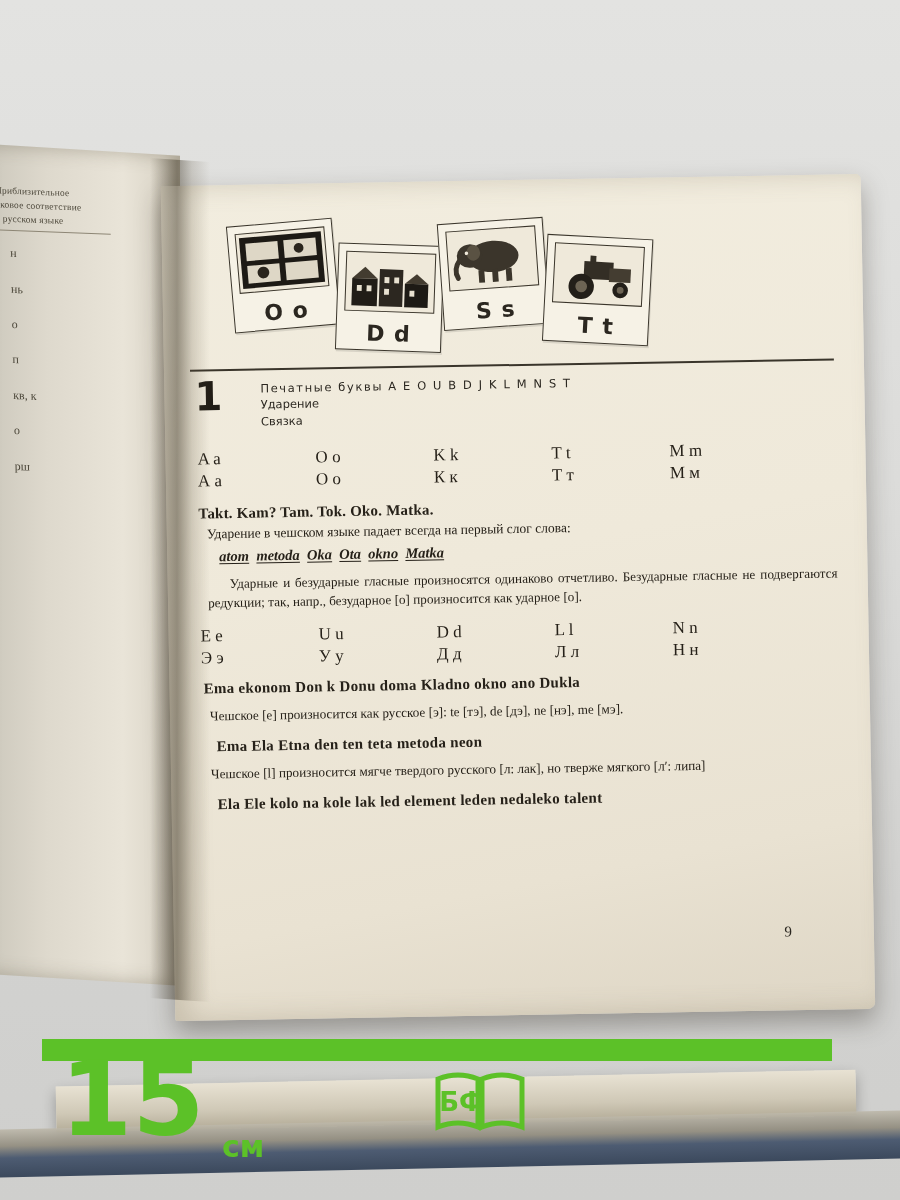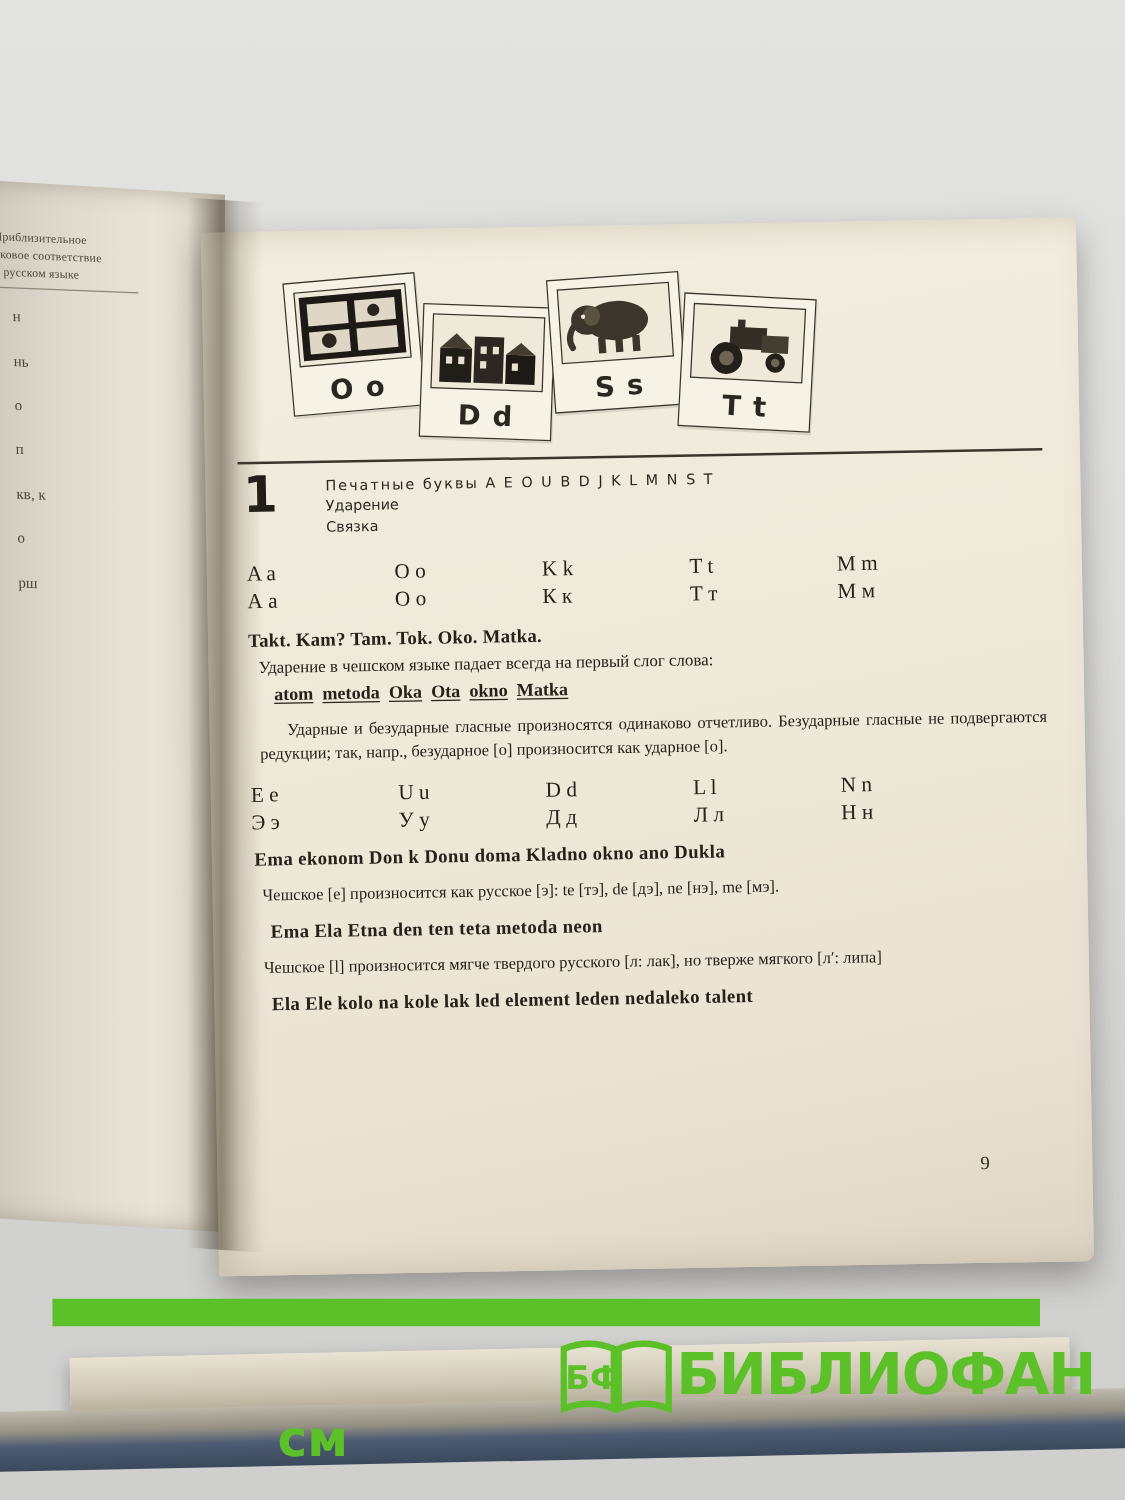--- a/index.html
+++ b/index.html
@@ -131,21 +131,21 @@
 
   .words{
     font-weight:700;font-size:15px;margin:14px 0 2px 6px;letter-spacing:.2px;
   }
   .note{
     font-size:13.5px;margin:3px 0 0 14px;line-height:1.35;
   }
   .exwords{
     font-weight:700;font-size:14.5px;margin:5px 0 0 26px;
   }
-  .exwords u{text-decoration:underline;text-underline-offset:2px;}
+  .exwords u{text-decoration:underline;text-underline-offset:2px;font-style:italic;}
   .para{
     font-size:13.2px;margin:10px 0 0 14px;line-height:1.42;text-align:justify;
   }
   .para.ind{text-indent:22px;}
   .bold-line{
     font-weight:700;font-size:15px;margin:12px 0 0 8px;letter-spacing:.3px;
   }
   .bold-line.ind{margin-left:20px;}
   .pageno{
     position:absolute;right:52px;bottom:52px;font-size:15px;color:#2b2720;
@@ -172,24 +172,24 @@
     position:absolute;left:42px;top:14px;width:790px;height:22px;background:#5cc128;
   }
   .wm .num15{
     position:absolute;left:60px;top:22px;
     font-family:"DejaVu Sans", sans-serif;
     font-weight:700;font-size:104px;color:#5cc128;line-height:1;
   }
   .wm .cm{
     position:absolute;left:222px;top:104px;
     font-family:"DejaVu Sans", sans-serif;
-    font-weight:700;font-size:40px;color:#5cc128;
+    font-weight:700;font-size:30px;color:#5cc128;
   }
   .wm .brandwrap{
-    position:absolute;left:445px;top:38px;display:flex;align-items:center;
+    position:absolute;left:432px;top:38px;display:flex;align-items:center;gap:10px;
   }
   .wm .brandtext{
     font-family:"DejaVu Sans", sans-serif;
     font-weight:700;font-size:46px;color:#5cc128;letter-spacing:-1px;
   }
   .wm .bookicon{position:relative;width:96px;height:72px;}
 </style>
 </head>
 <body>
 
@@ -350,25 +350,25 @@
       <div class="pageno">9</div>
     </div>
   </div>
 
   <div class="pages-edge"></div>
   <div class="cover"></div>
 </div>
 
 <div class="wm">
   <div class="bar"></div>
+  <div class="num15">15</div>
   <div class="cm">см</div>
   <div class="brandwrap">
     <div class="bookicon">
       <svg viewBox="0 0 96 72" width="96" height="72">
         <path d="M6 16 Q26 8 46 16 L46 64 Q26 56 6 64 Z" fill="none" stroke="#5cc128" stroke-width="5"></path>
         <path d="M90 16 Q70 8 50 16 L50 64 Q70 56 90 64 Z" fill="none" stroke="#5cc128" stroke-width="5"></path>
         <line x1="48" y1="14" x2="48" y2="66" stroke="#5cc128" stroke-width="5"></line>
         <text x="30" y="48" font-family="DejaVu Sans, sans-serif" font-size="26" font-weight="700" fill="#5cc128" text-anchor="middle">БФ</text>
       </svg>
     </div>
-    <div class="brandtext">БИБЛИОФАН</div>
   </div>
 </div>
 
 </body></html>

